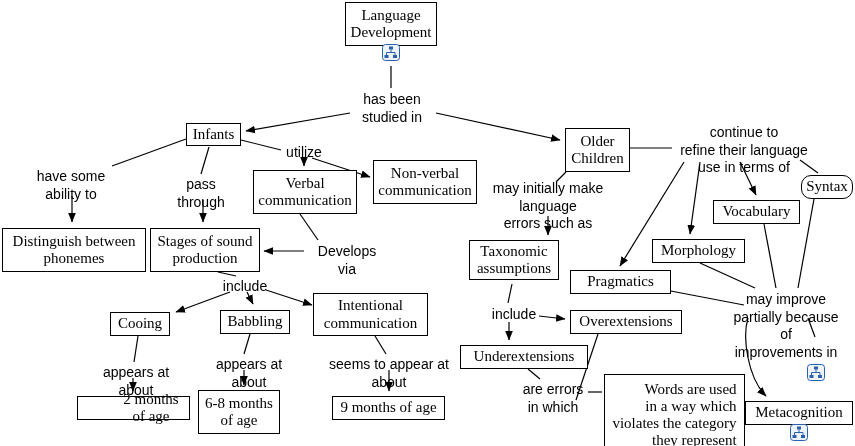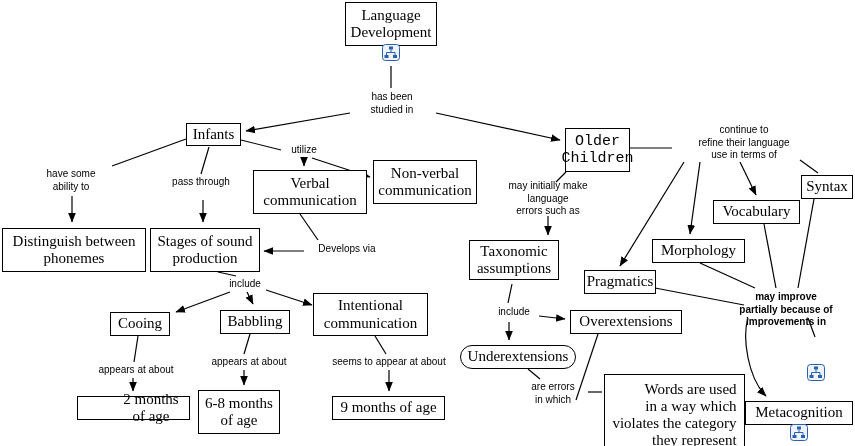--- a/index.html
+++ b/index.html
@@ -25,21 +25,21 @@
     display:flex;
     align-items:center;
     justify-content:center;
     padding:1px 3px;
     white-space:pre-line;
     z-index:5;
   }
   .linklabel{
     position:absolute;
     font-family:"Liberation Sans", sans-serif;
-    font-size:10px;
+    font-size:14px;
     line-height:1.25;
     color:#000000;
     text-align:center;
     background:transparent;
     white-space:pre-line;
     z-index:6;
     pointer-events:none;
   }
   .badge{
     position:absolute;
@@ -137,21 +137,21 @@
   <svg class="badge" style="left:382px;top:44px;" viewBox="0 0 18 17">
     <rect x="0.5" y="0.5" width="17" height="16" rx="3" fill="#eef3fb" stroke="#2b5fb0"></rect>
     <rect x="7" y="2.5" width="4" height="3" fill="#2b5fb0"></rect>
     <rect x="2.5" y="11" width="4" height="3" fill="#2b5fb0"></rect>
     <rect x="11" y="11" width="4" height="3" fill="#2b5fb0"></rect>
     <path d="M9 5.5 L9 8.5 M4.5 8.5 L13 8.5 M4.5 8.5 L4.5 11 M13 8.5 L13 11" stroke="#2b5fb0" fill="none" stroke-width="1"></path>
   </svg>
 
   <div class="node" style="left:186px;top:123px;width:55px;height:23px;">Infants</div>
 
-  <div class="node" style="left:253px;top:170px;width:114px;height:44px;">Verbal
+  <div class="node" style="left:253px;top:170px;width:104px;height:44px;">Verbal
 communication</div>
 
   <div class="node" style="left:373px;top:160px;width:104px;height:44px;">Non-verbal
 communication</div>
 
   <div class="node" style="left:2px;top:228px;width:144px;height:44px;">Distinguish between
 phonemes</div>
 
   <div class="node" style="left:150px;top:228px;width:110px;height:44px;">Stages of sound
 production</div>
@@ -163,37 +163,37 @@
   <div class="node" style="left:313px;top:293px;width:115px;height:43px;">Intentional
 communication</div>
 
   <div class="node" style="left:77px;top:396px;width:113px;height:24px;padding-left:38px;">2 months of age</div>
 
   <div class="node" style="left:198px;top:390px;width:82px;height:44px;">6-8 months
 of age</div>
 
   <div class="node" style="left:332px;top:396px;width:113px;height:24px;">9 months of age</div>
 
-  <div class="node" style="left:565px;top:128px;width:65px;height:44px;font-family:Liberation Mono, monospace;">Older
+  <div class="node" style="left:565px;top:128px;width:65px;height:44px;">Older
 Children</div>
 
   <div class="node" style="left:469px;top:240px;width:90px;height:40px;">Taxonomic
 assumptions</div>
 
-  <div class="node" style="left:570px;top:270px;width:72px;height:24px;margin-left:14px;">Pragmatics</div>
+  <div class="node" style="left:570px;top:270px;width:101px;height:24px;">Pragmatics</div>
 
   <div class="node" style="left:652px;top:239px;width:93px;height:24px;">Morphology</div>
 
   <div class="node" style="left:713px;top:200px;width:87px;height:24px;">Vocabulary</div>
 
-  <div class="node" style="left:801px;top:175px;width:52px;height:24px;">Syntax</div>
+  <div class="node" style="left:801px;top:175px;width:52px;height:24px;border-radius:10px;">Syntax</div>
 
   <div class="node" style="left:570px;top:310px;width:112px;height:24px;">Overextensions</div>
 
-  <div class="node" style="left:460px;top:345px;width:116px;height:24px;border-radius:12px;">Underextensions</div>
+  <div class="node" style="left:460px;top:345px;width:128px;height:24px;">Underextensions</div>
 
   <div class="node" style="left:604px;top:374px;width:141px;height:82px;text-align:right;">Words are used
 in a way which
 violates the category
 they represent</div>
 
   <svg class="badge" style="left:807px;top:364px;" viewBox="0 0 18 17">
     <rect x="0.5" y="0.5" width="17" height="16" rx="3" fill="#eef3fb" stroke="#2b5fb0"></rect>
     <rect x="7" y="2.5" width="4" height="3" fill="#2b5fb0"></rect>
     <rect x="2.5" y="11" width="4" height="3" fill="#2b5fb0"></rect>
@@ -223,17 +223,17 @@
   <div class="linklabel" style="left:313px;top:356px;width:152px;">seems to appear at about</div>
   <div class="linklabel" style="left:492px;top:180px;width:112px;">may initially make
 language
 errors such as</div>
   <div class="linklabel" style="left:676px;top:124px;width:136px;">continue to
 refine their language
 use in terms of</div>
   <div class="linklabel" style="left:489px;top:306px;width:50px;">include</div>
   <div class="linklabel" style="left:521px;top:381px;width:64px;">are errors
 in which</div>
-  <div class="linklabel" style="left:726px;top:291px;width:120px;font-weight:bold;">may improve
+  <div class="linklabel" style="left:726px;top:291px;width:120px;">may improve
 partially because of
 improvements in</div>
 
 </div>
 
 </body></html>

